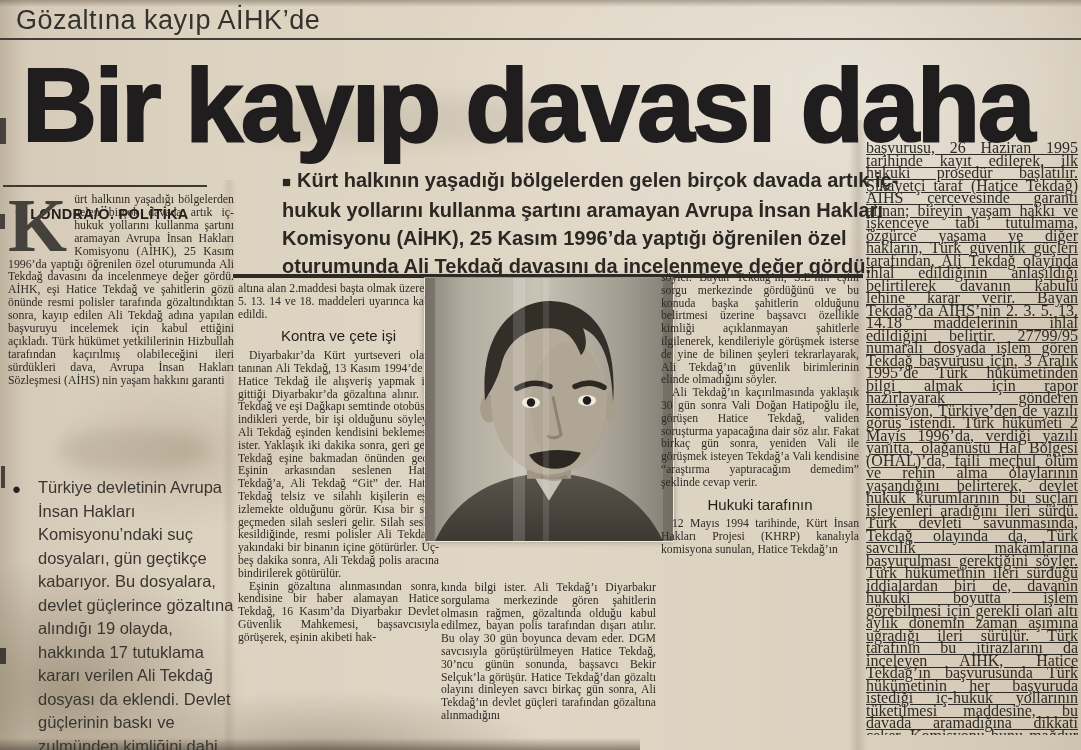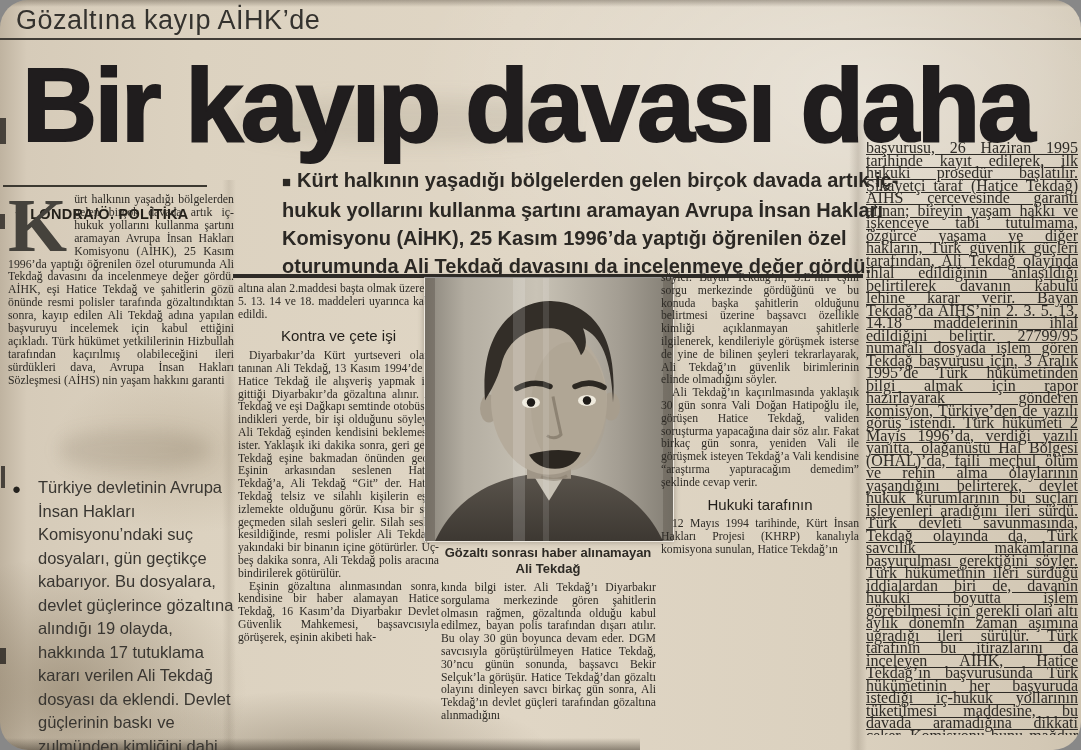--- a/index.html
+++ b/index.html
@@ -6,21 +6,20 @@
   .page{
     position:relative;width:1081px;height:750px;overflow:hidden;
     font-family:"Liberation Serif",serif;
     background:
       radial-gradient(ellipse 700px 380px at 80% 12%, rgba(255,255,255,0.38), rgba(255,255,255,0) 65%),
       radial-gradient(ellipse 260px 190px at 6% 92%, rgba(95,78,52,0.40), rgba(0,0,0,0) 70%),
       radial-gradient(ellipse 190px 120px at 17% 60%, rgba(125,104,72,0.20), rgba(0,0,0,0) 70%),
       radial-gradient(ellipse 300px 80px at 30% 100%, rgba(80,66,45,0.30), rgba(0,0,0,0) 75%),
       linear-gradient(90deg,#bfb3a0 0,#d6cbb9 2.5%,#dcd2c0 18%,#e0d6c5 48%,#dbd1bf 78%,#d3c8b5 96%,#cec3af 100%);
     color:#2c2a26;
-    border-radius:28px;
   }
   .tex{position:absolute;pointer-events:none;}
   .top-edge{left:0;top:0;width:1081px;height:7px;background:linear-gradient(180deg,rgba(60,50,38,0.35),rgba(60,50,38,0));}
   .fold-shade{left:849px;top:120px;width:18px;height:630px;background:linear-gradient(90deg,rgba(0,0,0,0),rgba(70,58,42,0.16) 50%,rgba(0,0,0,0));}
   .fold-shade2{left:222px;top:180px;width:14px;height:570px;background:linear-gradient(90deg,rgba(0,0,0,0),rgba(70,58,42,0.10) 50%,rgba(0,0,0,0));}
   .smudge1{left:240px;top:98px;width:330px;height:46px;background:rgba(120,110,95,0.14);filter:blur(9px);border-radius:40%;}
   .smudge2{left:60px;top:430px;width:150px;height:40px;background:rgba(110,98,80,0.16);filter:blur(8px);border-radius:40%;}
   .mark{background:#1d1b18;opacity:.75;}
   .mark1{left:0;top:118px;width:6px;height:26px;}
   .mark2{left:0;top:214px;width:5px;height:15px;}
@@ -148,24 +147,20 @@
       <circle cx="162" cy="122" r="4.2" fill="#1e1b18"></circle>
       <path d="M128,118 C131,134 134,146 136,156 C132,160 126,160 122,157" stroke="#8d8373" stroke-width="3" fill="none"></path>
       <path d="M104,176 Q130,168 156,174 Q148,190 130,190 Q112,190 104,176 Z" fill="#2b2620"></path>
       <path d="M116,198 q14,6 26,-1" stroke="#80766677" stroke-width="3" fill="none"></path>
       <rect x="88" y="0" width="12" height="262" fill="#ffffff" opacity="0.16"></rect>
       <rect x="118" y="0" width="6" height="262" fill="#ffffff" opacity="0.12"></rect>
       <rect x="0" y="0" width="10" height="262" fill="#4d463d" opacity="0.35"></rect>
       <rect x="238" y="0" width="10" height="262" fill="#4d463d" opacity="0.30"></rect>
     </svg>
   </div>
-  <div class="caption">
-    <div>Gözaltı sonrası haber alınamayan</div>
-    <div>Ali Tekdağ</div>
-  </div>
 
   <div class="body-col col3">
     <p>kında bilgi ister.  Ali Tekdağ’ı Diyarbakır sorgulama merkezinde gören şahitlerin  olmasın rağmen, gözaltında olduğu kabul edilmez, bayan polis tarafından dışarı atılır. Bu  olay 30 gün boyunca devam eder.  DGM savcısıyla görüştürülmeyen Hatice Tekdağ, 30’ncu günün sonunda, başsavcı Bekir Selçuk’la görüşür. Hatice Tekdağ’dan gözaltı olayını dinleyen savcı birkaç gün sonra,  Ali Tekdağ’ın devlet güçleri tarafından gözaltına alınmadığını</p>
   </div>
 
   <div class="body-col col4">
     <p>söyler.  Bayan Tekdağ’ın,  S.E’nin eşini sorgu merkezinde gördüğünü ve bu konuda başka şahitlerin olduğunu belirtmesi üzerine başsavcı özellikle kimliği açıklanmayan şahitlerle ilgilenerek, kendileriyle görüşmek isterse de yine de bilinen şeyleri tekrarlayarak, Ali Tekdağ’ın güvenlik birimlerinin elinde olmadığını söyler.</p>
     <p class="ind">Ali Tekdağ’ın kaçırılmasında yaklaşık 30 gün sonra Vali Doğan Hatipoğlu ile, görüşen Hatice Tekdağ, validen soruşturma yapacağına dair söz alır. Fakat birkaç gün sonra, yeniden Vali ile görüşmek isteyen Tekdağ’a Vali kendisine “araştırma yaptıracağım demedim” şeklinde cevap verir.</p>
     <p class="subhead">Hukuki tarafının</p>
     <p class="ind">12 Mayıs 1994 tarihinde, Kürt İnsan Hakları Projesi (KHRP) kanalıyla komisyona sunulan, Hatice Tekdağ’ın</p>

